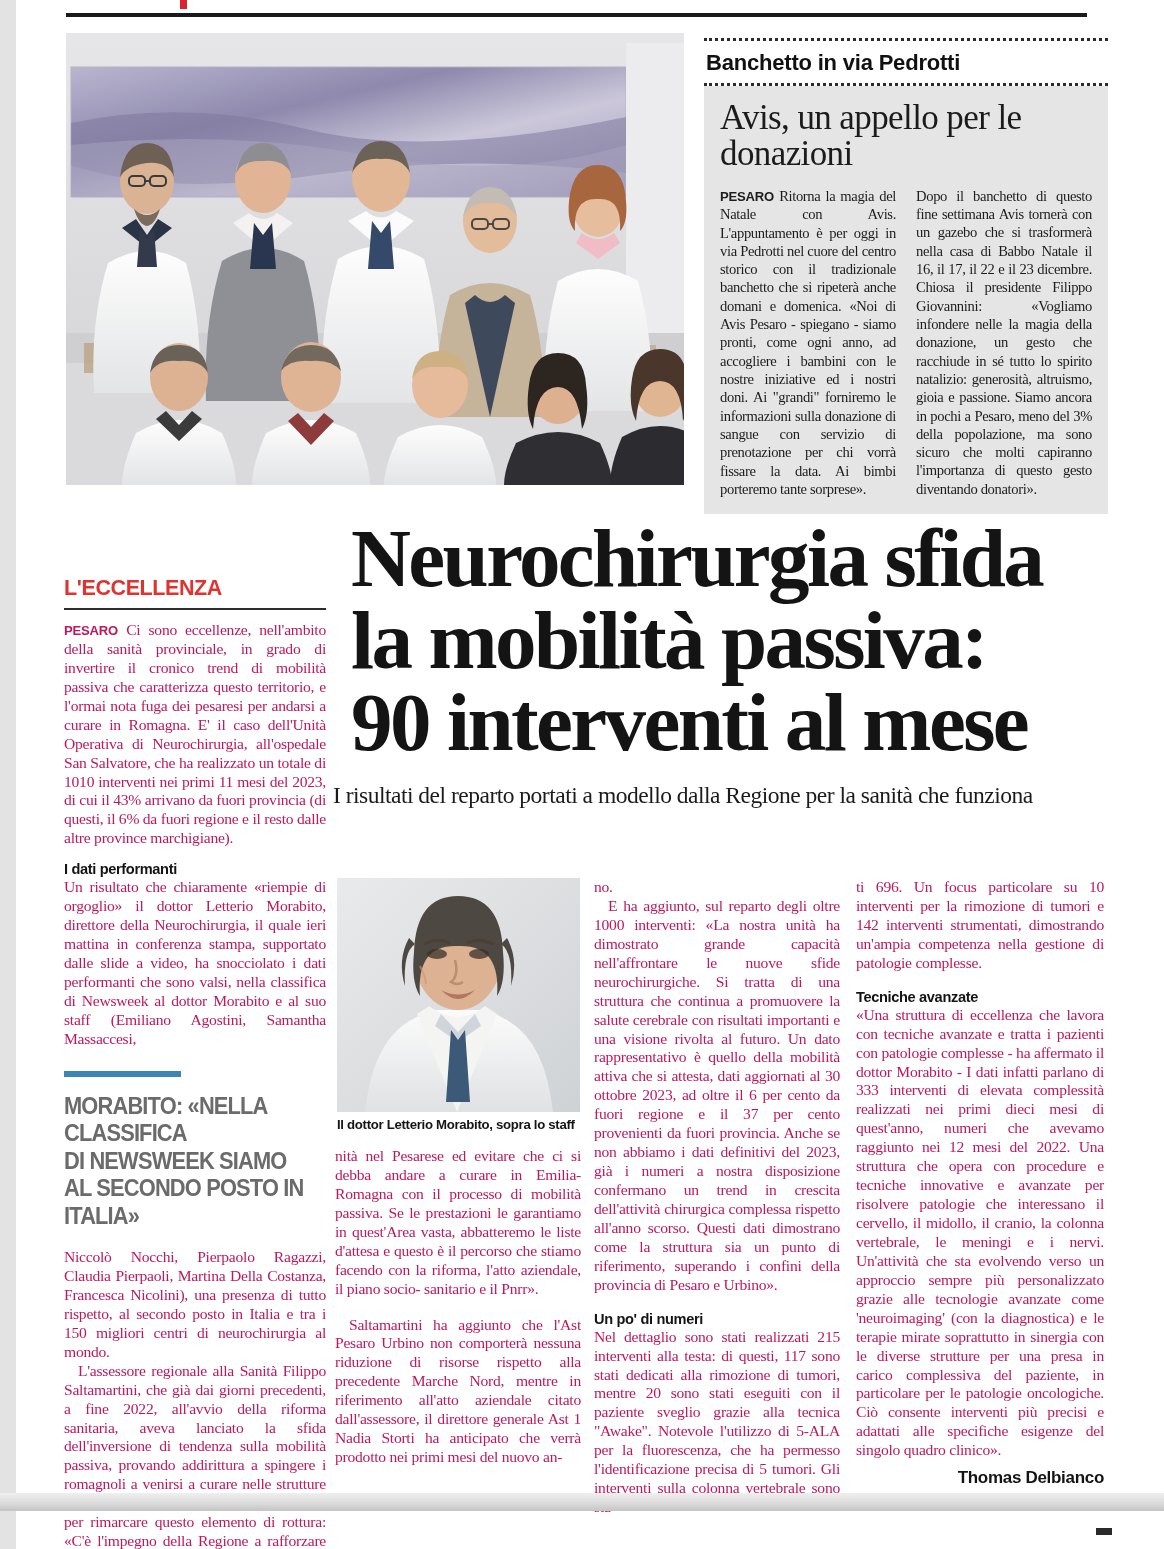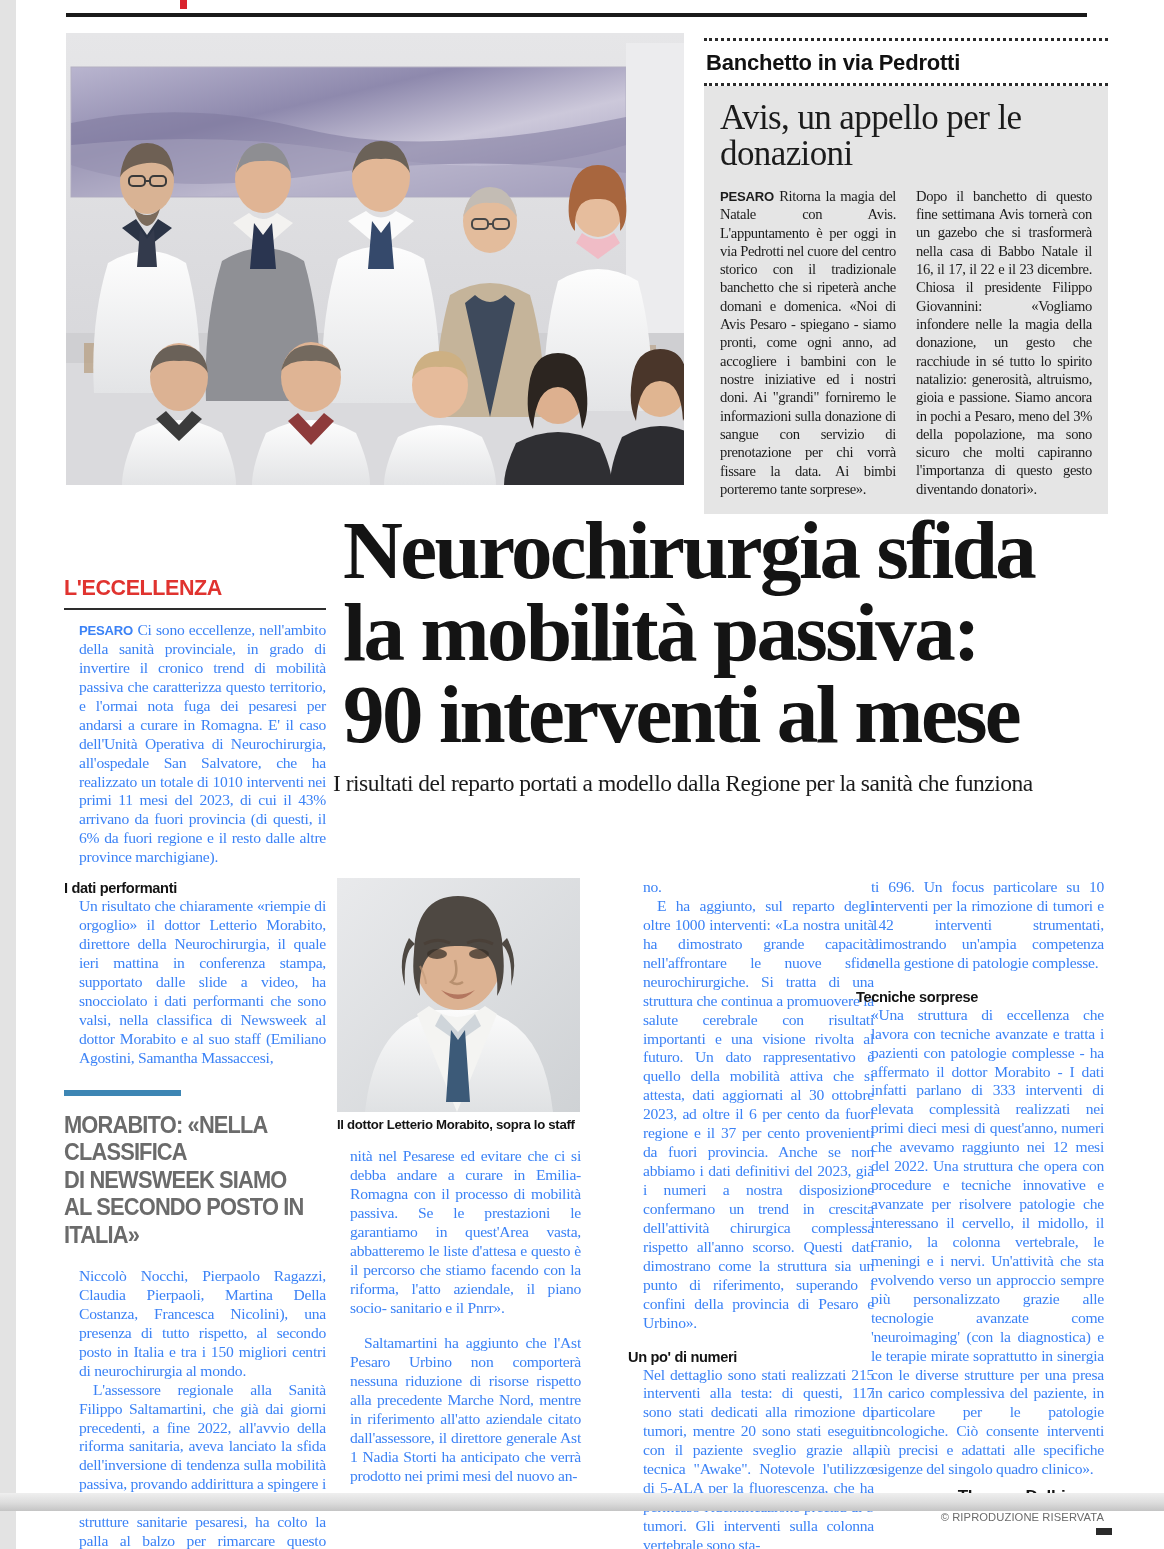--- a/index.html
+++ b/index.html
@@ -38,38 +38,38 @@
   .avis-cols .col{width:50%;}
   .avis-cols p{
     margin:0;font-size:14.6px;line-height:1.255;color:#1c1c1c;text-align:justify;
     letter-spacing:-0.35px;
   }
   .loc{font-family:"Liberation Sans",sans-serif;font-weight:bold;font-size:13.1px;letter-spacing:-0.2px;}
 
   
   .headline{position:absolute;left:333px;top:500px;width:775px;}
   .headline h1{
-    margin:10px;font-family:"Liberation Serif",serif;font-weight:bold;
+    margin:18px;font-family:"Liberation Serif",serif;font-weight:bold;
     font-size:83px;line-height:0.985;letter-spacing:-2.6px;color:#141414;
   }
   .headline h1 span{display:block;}
   .subdeck{margin-top:14px;}
   .subdeck div{
     font-family:"Liberation Serif",serif;font-size:23.5px;line-height:1.21;
     color:#1b1b1b;letter-spacing:-0.5px;
   }
 
   
   .colL{position:absolute;left:64px;top:576px;width:262px;}
   .kicker-red{
     font-family:"Liberation Sans",sans-serif;font-weight:bold;font-size:21.5px;
     color:#e0332f;letter-spacing:-0.4px;margin:0 0 7px 0;
   }
   .hr-thin{height:2px;background:#2d2d2d;margin:0 0 11px 0;}
-  .body-text{font-size:15.6px;line-height:1.215;color:#3b82f6;text-align:justify;letter-spacing:-0.25px;margin-left:15px;}
+  .body-text{font-size:15.6px;line-height:1.215;color:#be185d;text-align:justify;letter-spacing:-0.25px;}
   .body-text p{margin:0;}
   .body-text p + p{text-indent:14px;}
   .subhead{
     font-family:"Liberation Sans",sans-serif;font-weight:bold;font-size:14.6px;
     color:#141414;margin:13px 0 1px 0;letter-spacing:-0.35px;
   }
   .blue-rule{width:117px;height:6px;background:#3d86b4;margin:22px 0 16px 0;}
   .pullquote{
     font-family:"Liberation Sans",sans-serif;font-weight:bold;font-size:23.5px;
     line-height:1.17;color:#6b6b6b;letter-spacing:-0.9px;margin:0 0 18px 0;
@@ -80,21 +80,21 @@
   
   .dr-photo{position:absolute;left:337px;top:878px;width:243px;height:234px;overflow:hidden;background:#cfd2d4;}
   .dr-caption{
     position:absolute;left:337px;top:1117px;width:250px;
     font-family:"Liberation Sans",sans-serif;font-weight:bold;font-size:13.2px;
     color:#141414;letter-spacing:-0.3px;
   }
 
   
   .col2{position:absolute;left:335px;top:1147px;width:246px;}
-  .col3{position:absolute;left:628px;top:878px;width:246px;}
+  .col3{position:absolute;left:594px;top:878px;width:246px;}
   .col4{position:absolute;left:856px;top:878px;width:248px;}
 
   .byline{
     font-family:"Liberation Sans",sans-serif;font-weight:bold;font-size:17px;
     text-align:right;color:#131313;margin-top:8px;letter-spacing:-0.3px;
   }
   .copyline{
     font-family:"Liberation Sans",sans-serif;font-size:11.2px;text-align:right;
     color:#6a6a6a;margin-top:4px;letter-spacing:0.1px;
   }
@@ -312,21 +312,21 @@
     <div class="subhead" style="margin-top:16px">Un po' di numeri</div>
     <div class="body-text">
       <p>Nel dettaglio sono stati realizzati 215 interventi alla testa: di questi, 117 sono stati dedicati alla rimozione di tumori, mentre 20 sono stati eseguiti con il paziente sveglio grazie alla tecnica "Awake". Notevole l'utilizzo di 5-ALA per la fluorescenza, che ha permesso l'identificazione precisa di 5 tumori. Gli interventi sulla colonna vertebrale sono sta-</p>
     </div>
   </div>
 
   <div class="col4">
     <div class="body-text">
       <p>ti 696. Un focus particolare su 10 interventi per la rimozione di tumori e 142 interventi strumentati, dimostrando un'ampia competenza nella gestione di patologie complesse.</p>
     </div>
-    <div class="subhead" style="margin-top:16px">Tecniche sorprese</div>
+    <div class="subhead" style="margin-top:16px">Tecniche avanzate</div>
     <div class="body-text">
       <p>«Una struttura di eccellenza che lavora con tecniche avanzate e tratta i pazienti con patologie complesse - ha affermato il dottor Morabito - I dati infatti parlano di 333 interventi di elevata complessità realizzati nei primi dieci mesi di quest'anno, numeri che avevamo raggiunto nei 12 mesi del 2022. Una struttura che opera con procedure e tecniche innovative e avanzate per risolvere patologie che interessano il cervello, il midollo, il cranio, la colonna vertebrale, le meningi e i nervi. Un'attività che sta evolvendo verso un approccio sempre più personalizzato grazie alle tecnologie avanzate come 'neuroimaging' (con la diagnostica) e le terapie mirate soprattutto in sinergia con le diverse strutture per una presa in carico complessiva del paziente, in particolare per le patologie oncologiche. Ciò consente interventi più precisi e adattati alle specifiche esigenze del singolo quadro clinico».</p>
     </div>
     <div class="byline">Thomas Delbianco</div>
     <div class="copyline">© RIPRODUZIONE RISERVATA</div>
   </div>
 
   <div class="bottom-strip"></div>
   <div class="page-num"></div>
 

